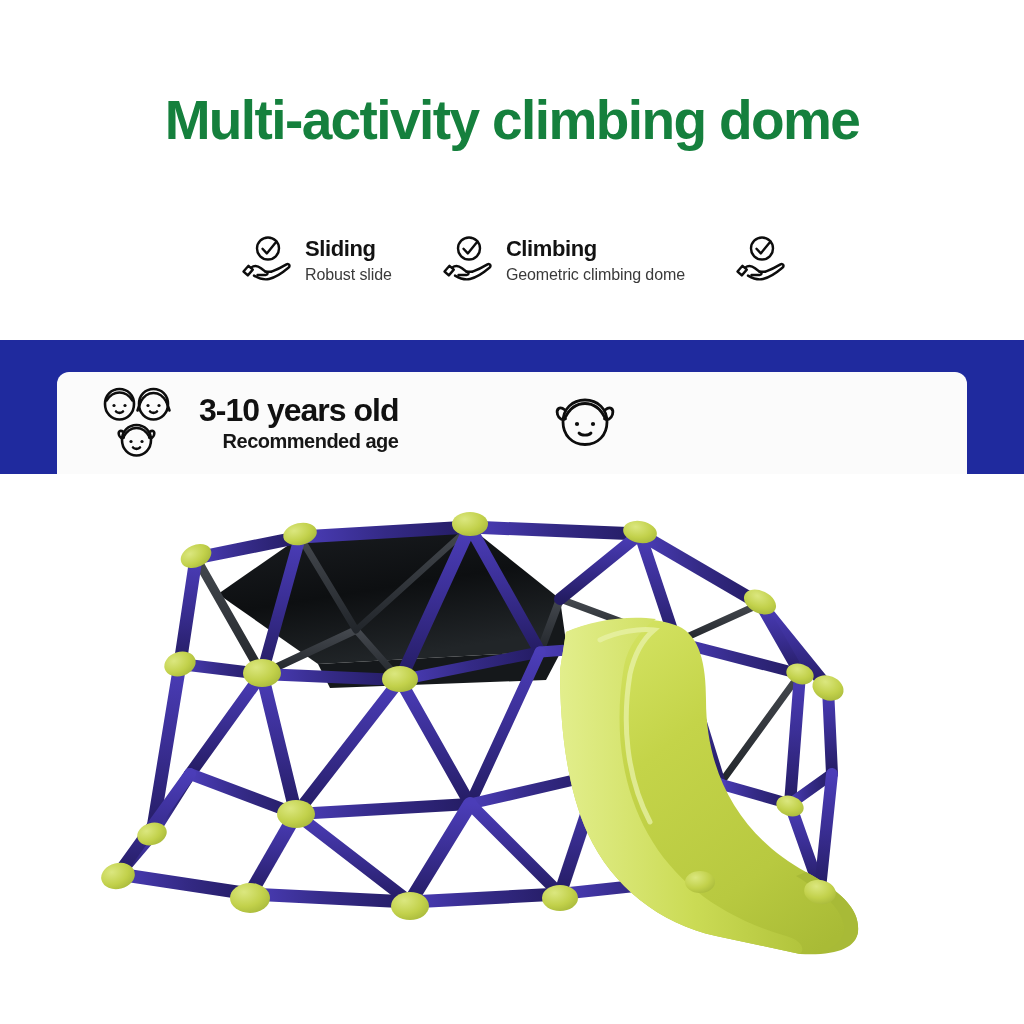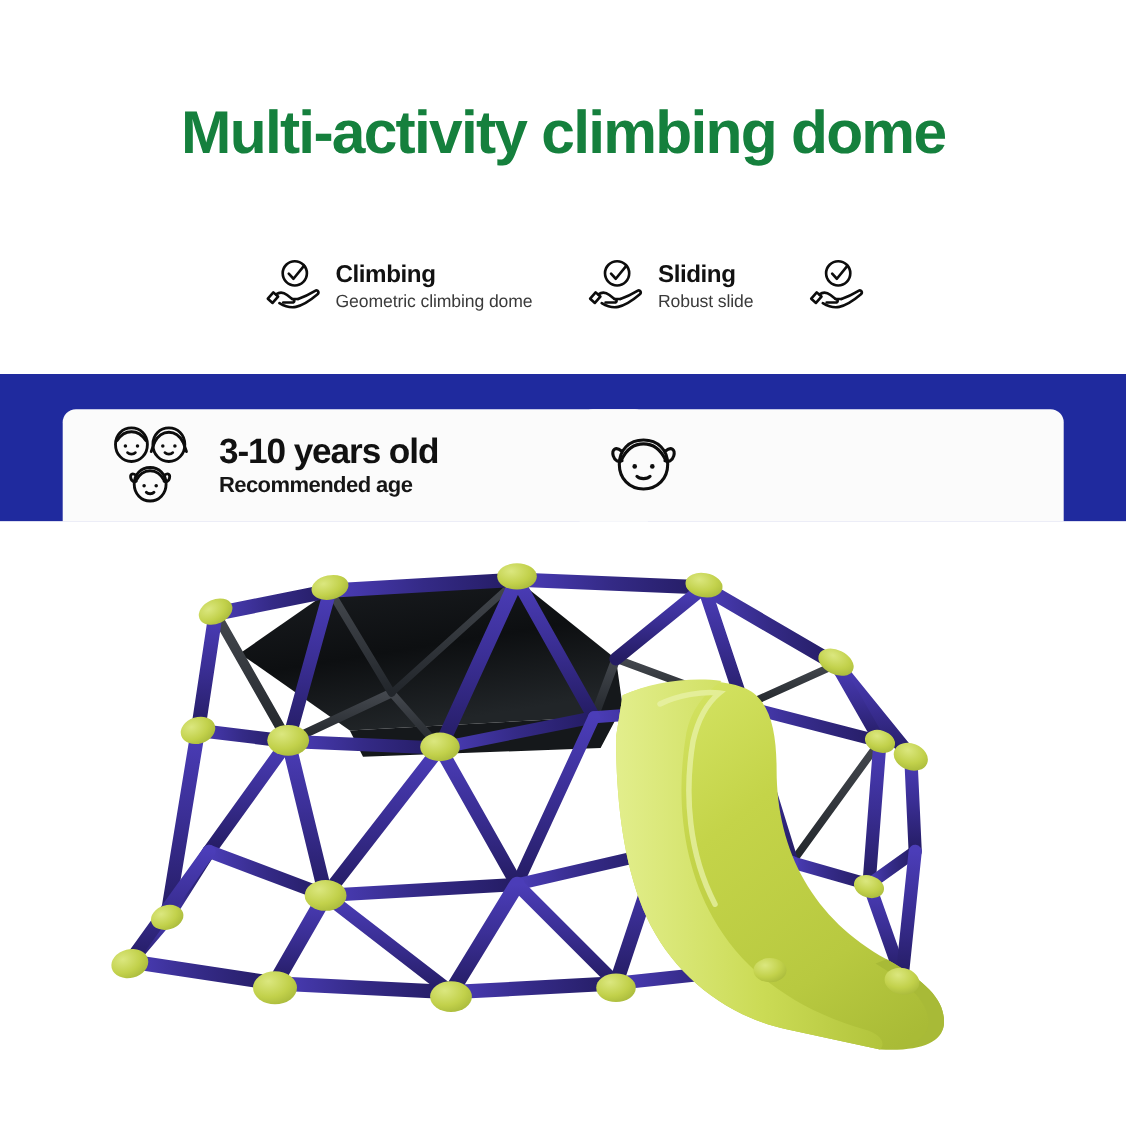--- a/index.html
+++ b/index.html
@@ -96,20 +96,21 @@
     align-items: center;
     overflow: hidden;
   }
   .card-age {
     left: 57px;
     top: 32px;
     width: 532px;
     height: 102px;
     border-bottom-left-radius: 0;
     border-bottom-right-radius: 0;
+    text-align: right;
   }
   .card-players {
     left: 527px;
     top: 32px;
     width: 440px;
     height: 102px;
     border-bottom-left-radius: 0;
     border-bottom-right-radius: 0;
   }
 
@@ -149,52 +150,52 @@
 </head>
 <body>
 
 <div class="page">
 
   <div class="title-wrap">
     <div class="title">Multi-activity climbing dome</div>
   </div>
 
   <div class="feature-row">
+
+    <div class="feature f-sliding">
+      <div class="feat-icon">
+        <svg viewBox="0 0 56 56" fill="none" stroke="#0d0d0d" stroke-width="2.4" stroke-linecap="round" stroke-linejoin="round">
+          <circle cx="31" cy="16.5" r="11"></circle>
+          <path d="M25.5 16.8 L29.8 21.4 L39.5 9.5"></path>
+          <path d="M6.5 39.5 L11.5 33.8 L15.8 37.6 L10.8 43.4 Z"></path>
+          <path d="M14 35.6 C17.5 33 21 33.8 24 36.2 L28.6 39.8 L34 39.8"></path>
+          <path d="M28.6 39.8 C31 39.8 31.4 43 28.6 43 L20.5 43"></path>
+          <path d="M34 39.8 C41 37.4 45.5 34.8 49.5 32.4 C52 31 53.6 34 51.4 35.8 C46 40.4 38.5 45.6 32 47 C26.4 48.2 21.4 46.2 17 43.6"></path>
+        </svg>
+      </div>
+      <div class="feat-text">
+        <span class="feat-title">Sliding</span>
+        <span class="feat-sub">Robust slide</span>
+      </div>
+    </div>
 
     <div class="feature f-climbing">
       <div class="feat-icon">
         <svg viewBox="0 0 56 56" fill="none" stroke="#0d0d0d" stroke-width="2.4" stroke-linecap="round" stroke-linejoin="round">
           <circle cx="31" cy="16.5" r="11"></circle>
           <path d="M25.5 16.8 L29.8 21.4 L39.5 9.5"></path>
           <path d="M6.5 39.5 L11.5 33.8 L15.8 37.6 L10.8 43.4 Z"></path>
           <path d="M14 35.6 C17.5 33 21 33.8 24 36.2 L28.6 39.8 L34 39.8"></path>
           <path d="M28.6 39.8 C31 39.8 31.4 43 28.6 43 L20.5 43"></path>
           <path d="M34 39.8 C41 37.4 45.5 34.8 49.5 32.4 C52 31 53.6 34 51.4 35.8 C46 40.4 38.5 45.6 32 47 C26.4 48.2 21.4 46.2 17 43.6"></path>
         </svg>
       </div>
       <div class="feat-text">
         <span class="feat-title">Climbing</span>
         <span class="feat-sub">Geometric climbing dome</span>
-      </div>
-    </div>
-
-    <div class="feature f-sliding">
-      <div class="feat-icon">
-        <svg viewBox="0 0 56 56" fill="none" stroke="#0d0d0d" stroke-width="2.4" stroke-linecap="round" stroke-linejoin="round">
-          <circle cx="31" cy="16.5" r="11"></circle>
-          <path d="M25.5 16.8 L29.8 21.4 L39.5 9.5"></path>
-          <path d="M6.5 39.5 L11.5 33.8 L15.8 37.6 L10.8 43.4 Z"></path>
-          <path d="M14 35.6 C17.5 33 21 33.8 24 36.2 L28.6 39.8 L34 39.8"></path>
-          <path d="M28.6 39.8 C31 39.8 31.4 43 28.6 43 L20.5 43"></path>
-          <path d="M34 39.8 C41 37.4 45.5 34.8 49.5 32.4 C52 31 53.6 34 51.4 35.8 C46 40.4 38.5 45.6 32 47 C26.4 48.2 21.4 46.2 17 43.6"></path>
-        </svg>
-      </div>
-      <div class="feat-text">
-        <span class="feat-title">Sliding</span>
-        <span class="feat-sub">Robust slide</span>
       </div>
     </div>
 
     <div class="feature f-resting">
       <div class="feat-icon">
         <svg viewBox="0 0 56 56" fill="none" stroke="#0d0d0d" stroke-width="2.4" stroke-linecap="round" stroke-linejoin="round">
           <circle cx="31" cy="16.5" r="11"></circle>
           <path d="M25.5 16.8 L29.8 21.4 L39.5 9.5"></path>
           <path d="M6.5 39.5 L11.5 33.8 L15.8 37.6 L10.8 43.4 Z"></path>
           <path d="M14 35.6 C17.5 33 21 33.8 24 36.2 L28.6 39.8 L34 39.8"></path>

